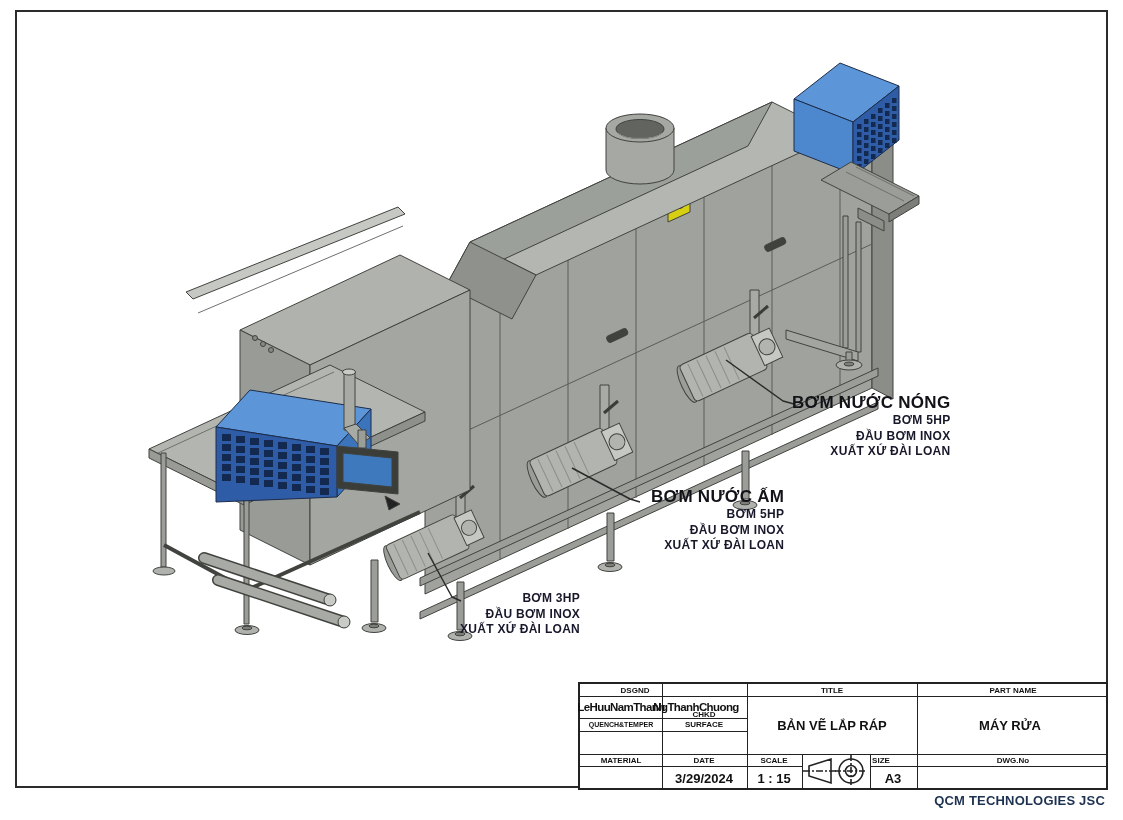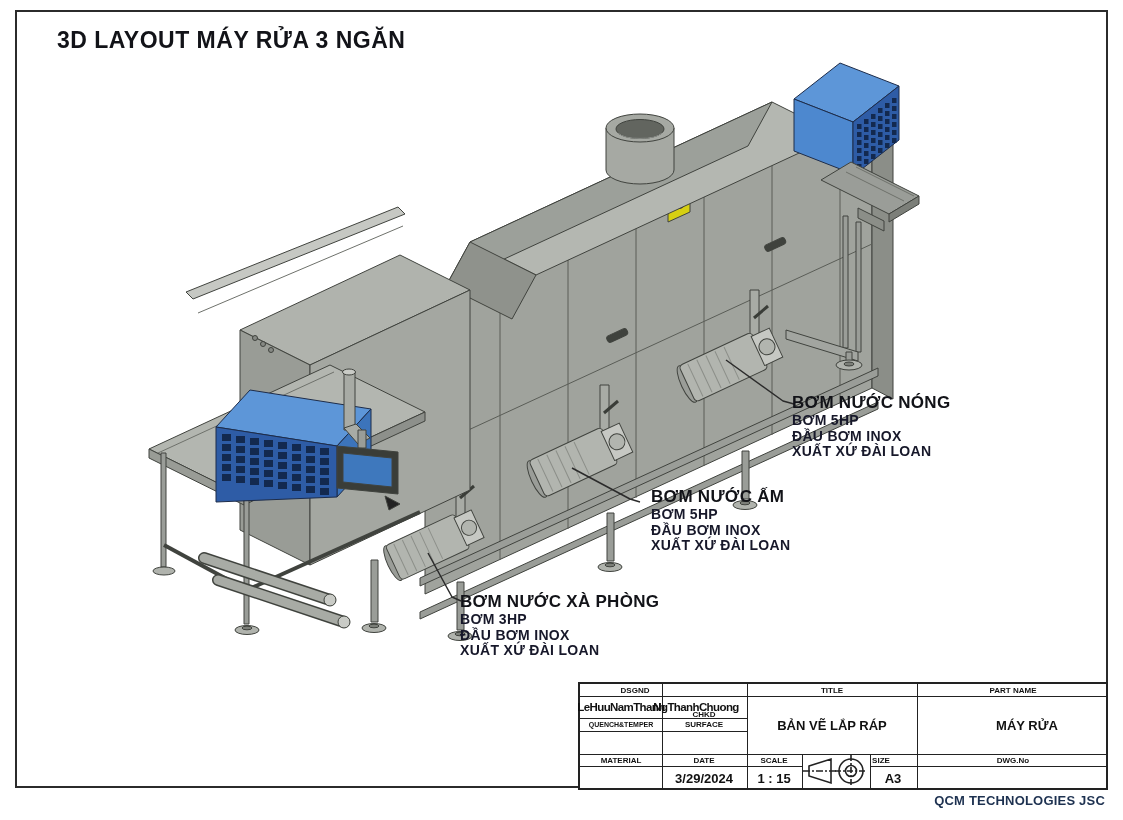--- a/index.html
+++ b/index.html
@@ -6,21 +6,21 @@
   html,body { background:#ffffff; width:1123px; height:820px; overflow:hidden;
     font-family:"Liberation Sans", sans-serif; }
   #canvas { position:relative; width:1123px; height:820px; background:#ffffff; }
   #sheet-border { position:absolute; left:15px; top:10px; width:1093px; height:778px;
     border:2px solid #2b2b2b; background:#ffffff; }
   #drawing-title { position:absolute; left:57px; top:27px; font-size:23px; font-weight:bold;
     color:#121318; letter-spacing:.5px; white-space:nowrap; }
   #machine-svg { position:absolute; left:0; top:0; }
   .callout { position:absolute; color:#14151d; white-space:nowrap; }
   .callout .co-title { font-size:17px; font-weight:bold; letter-spacing:.3px; line-height:21px; color:#121318;}
-  .callout .co-line { font-size:14px; font-weight:bold; line-height:15.5px; letter-spacing:.3px; color:#17182a;}
+  .callout .co-line { font-size:12px; font-weight:bold; line-height:15.5px; letter-spacing:.3px; color:#17182a;text-align:right;}
   #callout-hot  { left:792px; top:392px; }
   #callout-warm { left:651px; top:486px; }
   #callout-soap { left:460px; top:591px; }
   
   #title-block { position:absolute; left:578px; top:682px; width:530px; height:108px;
     border:2px solid #222; background:#fff; }
   #title-block .vline, #title-block .hline { position:absolute; background:#222; }
   #title-block .vline { width:1px; }
   #title-block .hline { height:1px; }
   #title-block span { position:absolute; color:#111; transform:translate(-50%,-50%);
@@ -32,21 +32,20 @@
   #proj-symbol { position:absolute; left:222px; top:70px; }
   #company-name { position:absolute; right:18px; top:793px; font-size:13px; font-weight:bold;
     color:#1d3150; letter-spacing:.2px; }
 </style>
 </head>
 <body>
 
 <div id="canvas">
   <div id="sheet-border"></div>
 
-  <div id="drawing-title">3D LAYOUT MÁY RỬA 3 NGĂN</div>
 
   <svg id="machine-svg" width="1123" height="820" viewBox="0 0 1123 820">
     <g stroke="#40433e" stroke-width="1" stroke-linejoin="round">
 
       <g>
         <polygon points="425,302 872,96 872,388 425,594" fill="#a0a39d"></polygon>
         <polygon points="872,96 893,107 893,399 872,388" fill="#8b8e88"></polygon>
 
         <line x1="500" y1="268" x2="500" y2="560" stroke="#5a5d57"></line>
         <line x1="568" y1="237" x2="568" y2="529" stroke="#5a5d57"></line>
@@ -319,21 +318,20 @@
     <div class="co-line">ĐẦU BƠM INOX</div>
     <div class="co-line">XUẤT XỨ ĐÀI LOAN</div>
   </div>
   <div class="callout" id="callout-warm">
     <div class="co-title">BƠM NƯỚC ẤM</div>
     <div class="co-line">BƠM 5HP</div>
     <div class="co-line">ĐẦU BƠM INOX</div>
     <div class="co-line">XUẤT XỨ ĐÀI LOAN</div>
   </div>
   <div class="callout" id="callout-soap">
-    <div class="co-title">BƠM NƯỚC XÀ PHÒNG</div>
     <div class="co-line">BƠM 3HP</div>
     <div class="co-line">ĐẦU BƠM INOX</div>
     <div class="co-line">XUẤT XỨ ĐÀI LOAN</div>
   </div>
 
   <div id="title-block">
 
     <div class="vline" style="left:82px;  top:0; height:104px;"></div>
     <div class="vline" style="left:167px; top:0; height:104px;"></div>
     <div class="vline" style="left:337px; top:0; height:104px;"></div>
@@ -348,21 +346,21 @@
 
     <span class="tb-h" style="left:55px;  top:6px;">DSGND</span>
     <span class="tb-h" style="left:124px; top:6px;margin-top:24px;">CHKD</span>
     <span class="tb-h" style="left:252px; top:6px;">TITLE</span>
     <span class="tb-h" style="left:433px; top:6px;">PART NAME</span>
     <span class="tb-name" style="left:41px;  top:23px;">LeHuuNamThanh</span>
     <span class="tb-name" style="left:116px; top:23px;">NgThanhChuong</span>
     <span class="tb-h7" style="left:41px;  top:40px;">QUENCH&amp;TEMPER</span>
     <span class="tb-h" style="left:124px; top:40px;">SURFACE</span>
     <span class="tb-v13" style="left:252px; top:41px;">BẢN VẼ LẮP RÁP</span>
-    <span class="tb-v13" style="left:447px; top:41px;">MÁY RỬA</span>
+    <span class="tb-v13" style="left:430px; top:41px;">MÁY RỬA</span>
     <span class="tb-h" style="left:41px;  top:76px;">MATERIAL</span>
     <span class="tb-h" style="left:124px; top:76px;">DATE</span>
     <span class="tb-h" style="left:194px; top:76px;text-align:center;">SCALE</span>
     <span class="tb-h" style="left:301px; top:76px;">SIZE</span>
     <span class="tb-h" style="left:433px; top:76px;">DWG.No</span>
     <span class="tb-v13" style="left:124px; top:94px;">3/29/2024</span>
     <span class="tb-v13" style="left:194px; top:94px;">1 : 15</span>
     <span class="tb-v13" style="left:313px; top:94px;">A3</span>
 
     <svg id="proj-symbol" width="68" height="34" viewBox="0 0 68 34">

